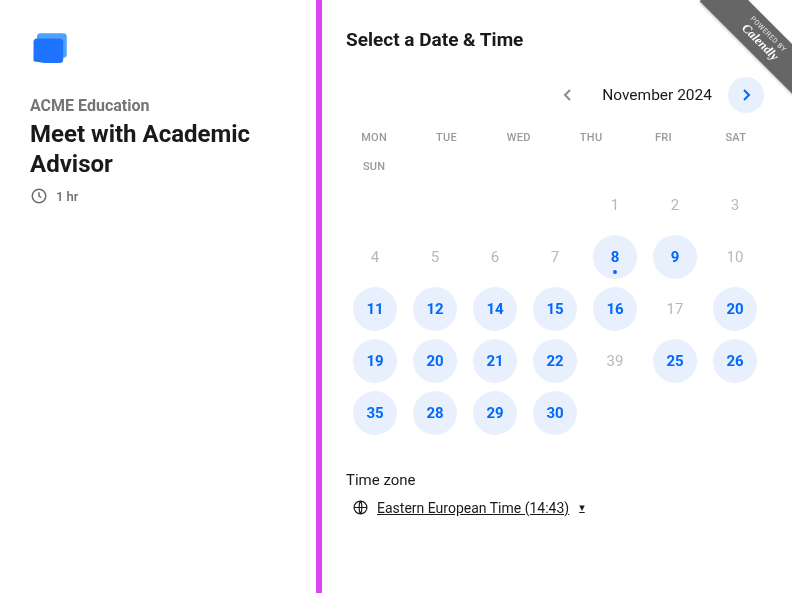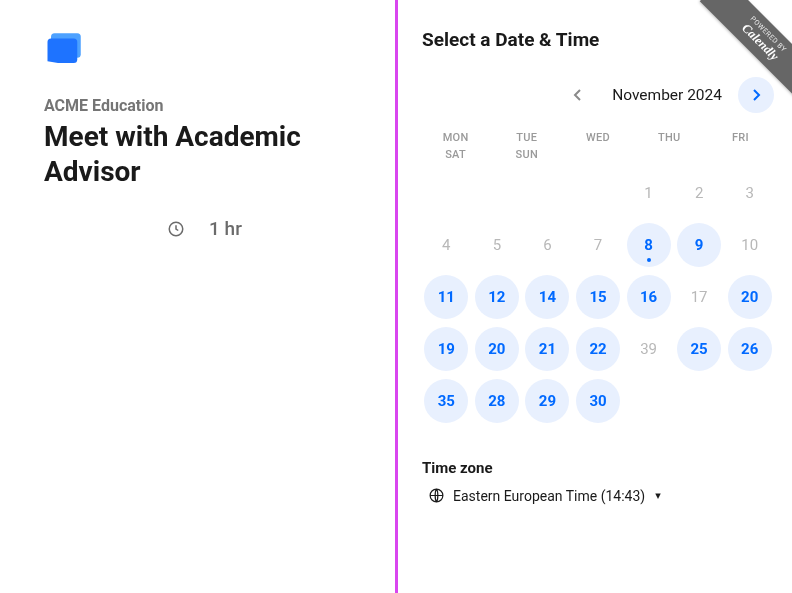--- a/index.html
+++ b/index.html
@@ -1,42 +1,42 @@
 <!DOCTYPE html>
 <html><head>
 <meta charset="utf-8">
 <style>
 * { margin:0; padding:0; box-sizing:border-box; }
 body { font-family: -apple-system, BlinkMacSystemFont, "Segoe UI", Roboto, sans-serif; background:#fff; width:792px; height:593px; overflow:hidden; position:relative; color:#1a1a1a; }
 .container { display:flex; height:100%; }
-.left { width:398px; padding:28px 30px 30px 44px; border-right:3px solid #d946ef; }
-.right { flex:1; padding:28px 18px 30px 24px; }
+.left { width:322px; padding:28px 30px 30px 30px; border-right:6px solid #d946ef; }
+.right { flex:1; padding:28px 28px 30px 24px; }
 .logo { width:42px; height:42px; position:relative; margin-bottom:26px; }
 .logo svg { width:100%; height:100%; }
 .org { color:#757575; font-size:16px; margin-bottom:4px; font-weight:700; }
-.title { font-size:28px; font-weight:700; color:#1a1a1a; line-height:1.25; margin-bottom:28px; }
-.duration-row { display:flex; align-items:center; gap:24px; color:#6b6b6b; font-size:19px; margin-bottom:22px; font-weight:500;justify-content:center; }
+.title { font-size:24px; font-weight:700; color:#1a1a1a; line-height:1.25; margin-bottom:8px; }
+.duration-row { display:flex; align-items:center; gap:8px; color:#6b6b6b; font-size:13px; margin-bottom:22px; font-weight:500; }
 .clock-icon { width:18px; height:18px; }
 .desc { color:#525252; font-size:15px; line-height:1.55; }
 .right h2 { font-size:19px; font-weight:700; color:#1a1a1a; margin-bottom:26px; }
 .month-nav { display:flex; align-items:center; justify-content:flex-end; gap:16px; margin-bottom:18px; padding-left:30px; }
 .month-nav .month { font-size:15.5px; color:#1a1a1a; }
 .nav-btn { width:36px; height:36px; border-radius:50%; background:transparent; border:none; display:flex; align-items:center; justify-content:center; cursor:pointer; color:#8a8a8a; }
 .nav-btn.active { background:#e8f0fe; color:#0069ff; }
 .nav-btn svg { width:12px; height:12px; }
-.weekdays { display:grid; grid-template-columns:repeat(5,1fr); gap:4px; text-align:center; font-size:11px; color:#9a9a9a; font-weight:500; margin-bottom:10px; letter-spacing:0.3px; }
+.weekdays { display:grid; grid-template-columns:repeat(6,1fr); gap:16px; text-align:center; font-size:11px; color:#9a9a9a; font-weight:500; margin-bottom:10px; letter-spacing:0.3px; }
 .grid { display:grid; grid-template-columns:repeat(7,1fr); gap:8px 2px; }
 .day { width:44px; height:44px; border-radius:50%; display:flex; align-items:center; justify-content:center; font-size:15px; justify-self:center; position:relative; }
 .day.empty { visibility:hidden; }
 .day.dis { color:#b8b8b8; font-weight:400; }
 .day.avail { background:#e8f0fe; color:#0069ff; font-weight:700; cursor:pointer; }
 .day.today .dot { position:absolute; bottom:5px; width:4px; height:4px; border-radius:50%; background:#0069ff; }
 .tz-section { margin-top:36px; }
-.tz-label { font-size:15px; font-weight:700; color:#1a1a1a; margin-bottom:10px; }
-.tz-row { display:flex; align-items:center; gap:8px; font-size:14px; color:#1a1a1a; cursor:pointer; padding-left:6px; }
+.tz-label { font-size:15px; font-weight:400; color:#1a1a1a; margin-bottom:10px; }
+.tz-row { display:flex; align-items:center; gap:8px; font-size:14px; color:#1a1a1a; cursor:pointer; padding-left:6px;text-decoration:underline; }
 .tz-row svg.globe { width:17px; height:17px; }
 .caret { font-size:11px; margin-left:2px; }
 .badge-wrap { position:absolute; top:0; right:0; width:130px; height:130px; overflow:hidden; pointer-events:none; }
 .badge { position:absolute; top:22px; right:-42px; transform:rotate(45deg); background:#666; color:#fff; padding:6px 48px; font-size:10px; text-align:center; line-height:1.2; box-shadow:0 1px 3px rgba(0,0,0,0.25); }
 .badge .pow { font-size:7px; letter-spacing:0.5px; opacity:0.9; display:block; }
 .badge .name { font-size:12.5px; font-weight:700; font-style:italic; font-family: Georgia, serif; }
 </style>
 </head>
 <body>
 

